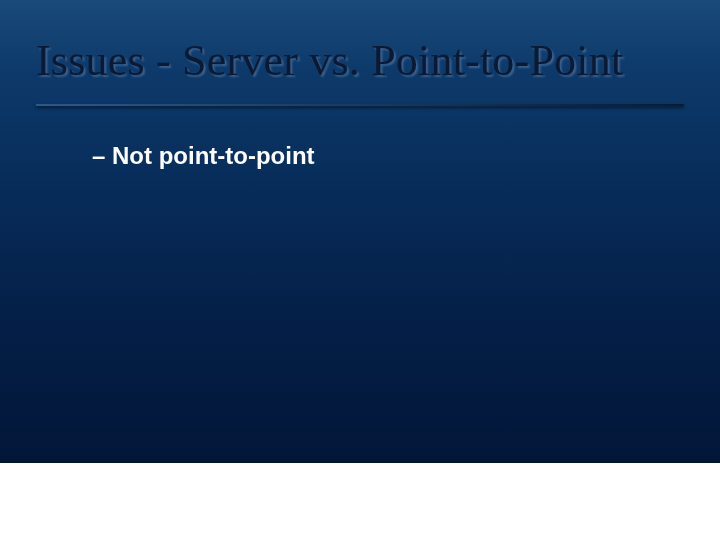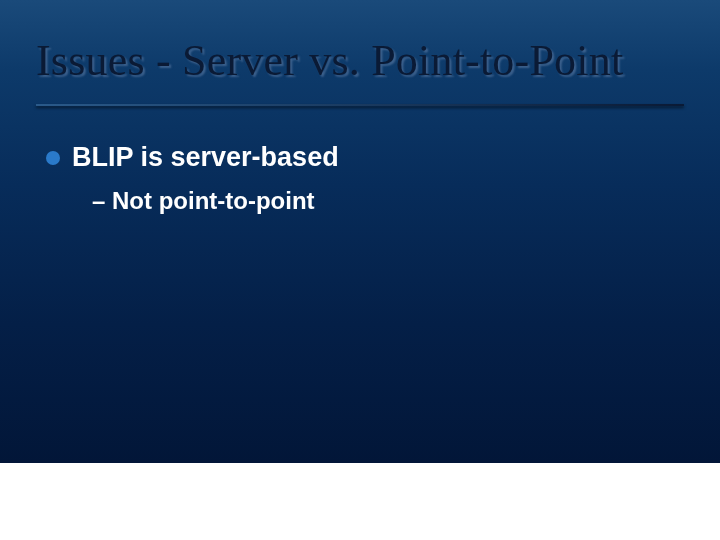--- a/index.html
+++ b/index.html
@@ -73,21 +73,17 @@
   }
 </style>
 </head>
 <body>
 
 <div class="slide">
   <div class="title">Issues - Server vs. Point-to-Point</div>
   <div class="title-underline"></div>
 
   <div class="content">
-    <div class="bullet1">
-      <span class="dot"></span>
-      <span>BLIP is server-based</span>
-    </div>
     <div class="sub">
       <div class="subitem">– Not point-to-point</div>
     </div>
   </div>
 </div>
 
 </body></html>

